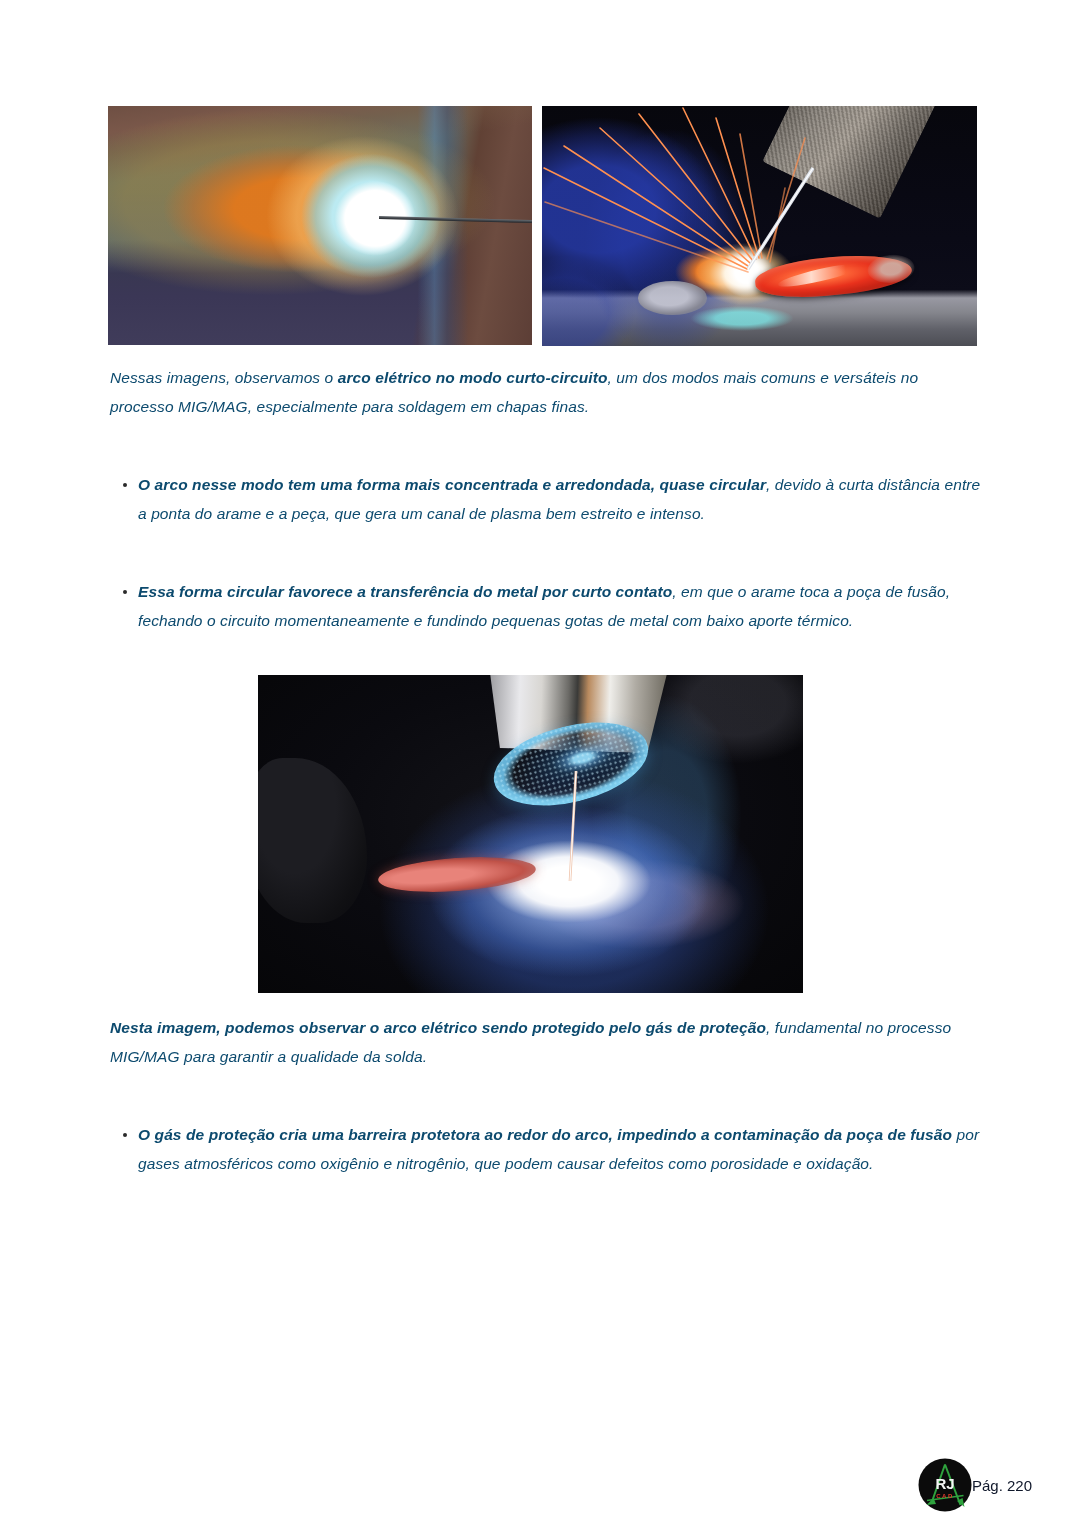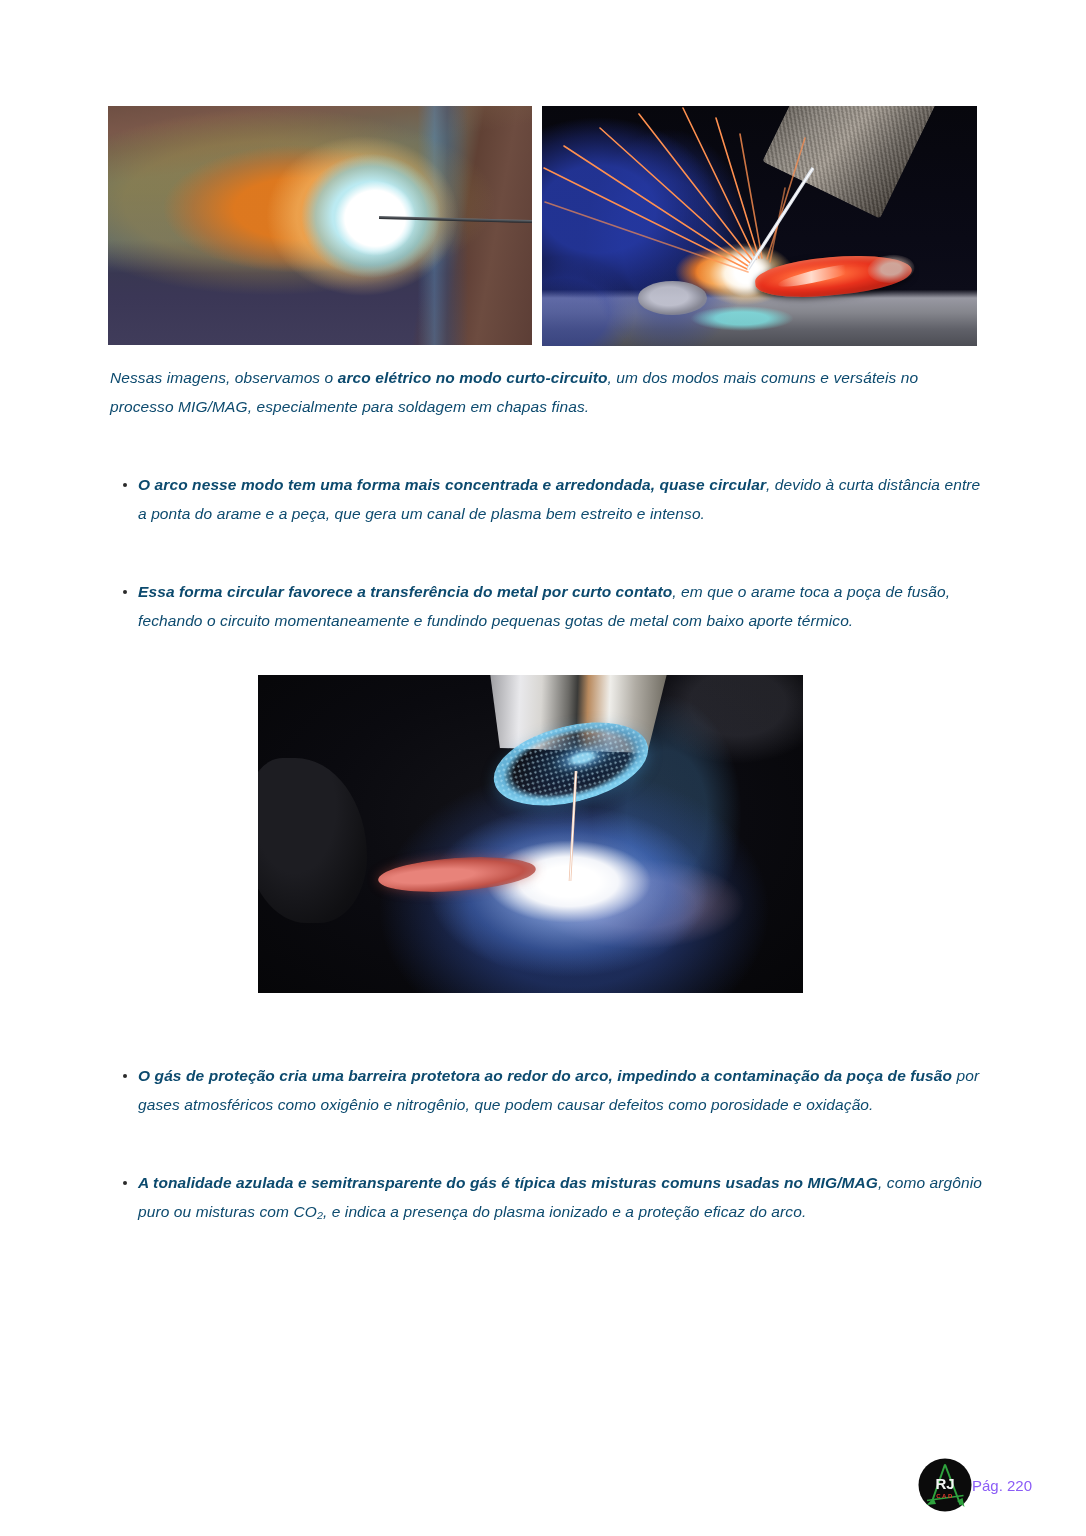--- a/index.html
+++ b/index.html
@@ -96,21 +96,21 @@
   p.intro { margin:0; }
   ul.points { margin:3px 0 0 0; padding:0; list-style:none; }
   ul.points li { position:relative; padding-left:28px;margin-top:48px; }
   ul.points li::before { content:""; position:absolute; left:13px; top:13px;
     width:4px; height:4px; border-radius:50%; background:#2b2b2b; }
 
   
   .footer { position:absolute; left:918px; top:1458px; height:54px;
     display:flex; align-items:center; }
   .logo { width:54px; height:54px; display:block; }
-  .page-num { font-size:15px; color:#8b5cf6; }
+  .page-num { font-size:15px; color:#0f172a; }
 </style>
 </head>
 <body>
 
 <div class="page">
 
   <div class="photo photo1" role="img" aria-label="Close-up do arco elétrico no modo curto-circuito sobre chapa metálica">
     <div class="p1-wire"></div>
   </div>
 
@@ -149,23 +149,23 @@
     <div class="p3-nozzle"></div>
     <div class="p3-disc"></div>
     <div class="p3-bead"></div>
     <svg class="p3-overlay" viewBox="0 0 545 318" preserveAspectRatio="none">
       <line x1="318" y1="96" x2="312" y2="206" stroke="#f0c6ae" stroke-width="2.6"></line>
       <line x1="318" y1="96" x2="312" y2="206" stroke="#ffffff" stroke-width="1"></line>
     </svg>
   </div>
 
   <div class="text-block tb2">
+    <p class="intro"><b>Nesta imagem, podemos observar o arco elétrico sendo protegido pelo gás de proteção</b><span>, fundamental no processo MIG/MAG para garantir a qualidade da solda.</span></p>
     <ul class="points">
       <li><b>O gás de proteção cria uma barreira protetora ao redor do arco, impedindo a contaminação da poça de fusão</b><span> por gases atmosféricos como oxigênio e nitrogênio, que podem causar defeitos como porosidade e oxidação.</span></li>
-      <li><b>A tonalidade azulada e semitransparente do gás é típica das misturas comuns usadas no MIG/MAG</b><span>, como argônio puro ou misturas com CO₂, e indica a presença do plasma ionizado e a proteção eficaz do arco.</span></li>
     </ul>
   </div>
 
   <div class="footer">
     <svg class="logo" viewBox="0 0 54 54">
       <circle cx="27" cy="27" r="26.5" fill="#0b0b0b"></circle>
       <g stroke="#2fa33e" fill="none" stroke-width="2">
         <path d="M27 6.5 L13.5 45"></path>
         <path d="M27 6.5 L42.5 47"></path>
         <path d="M9 42.5 L45.5 37.5" stroke-width="1.5"></path>

